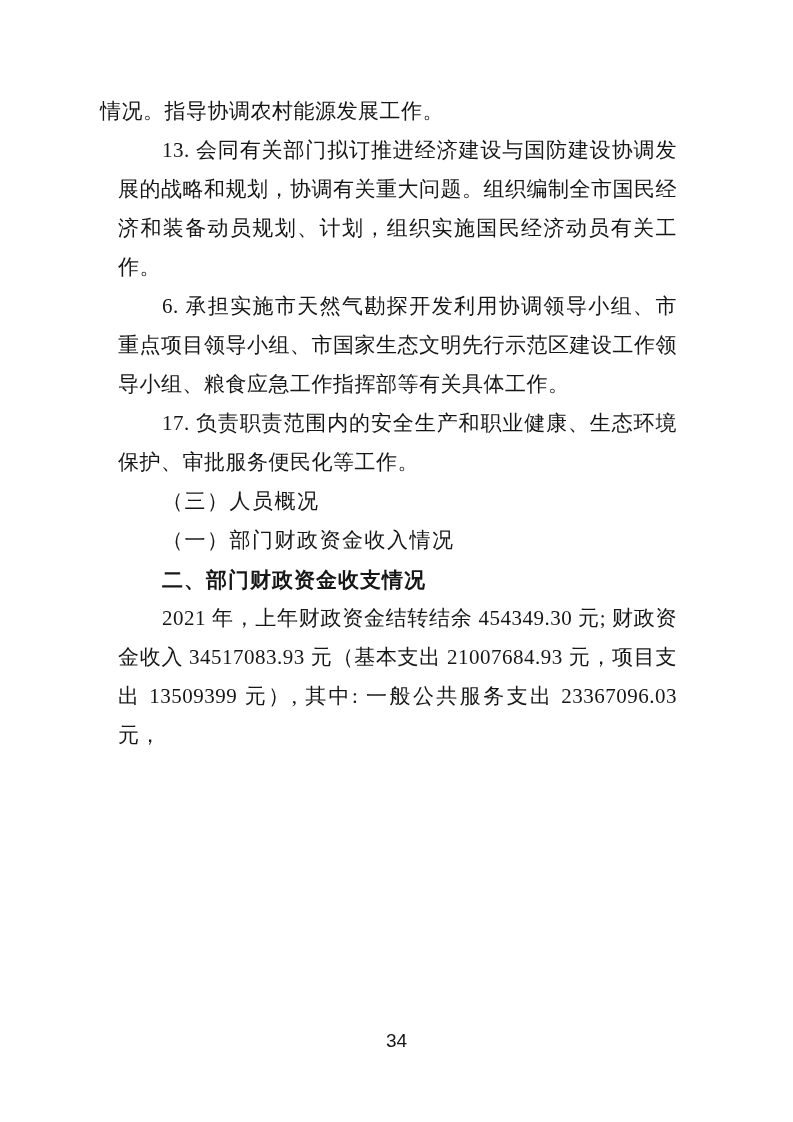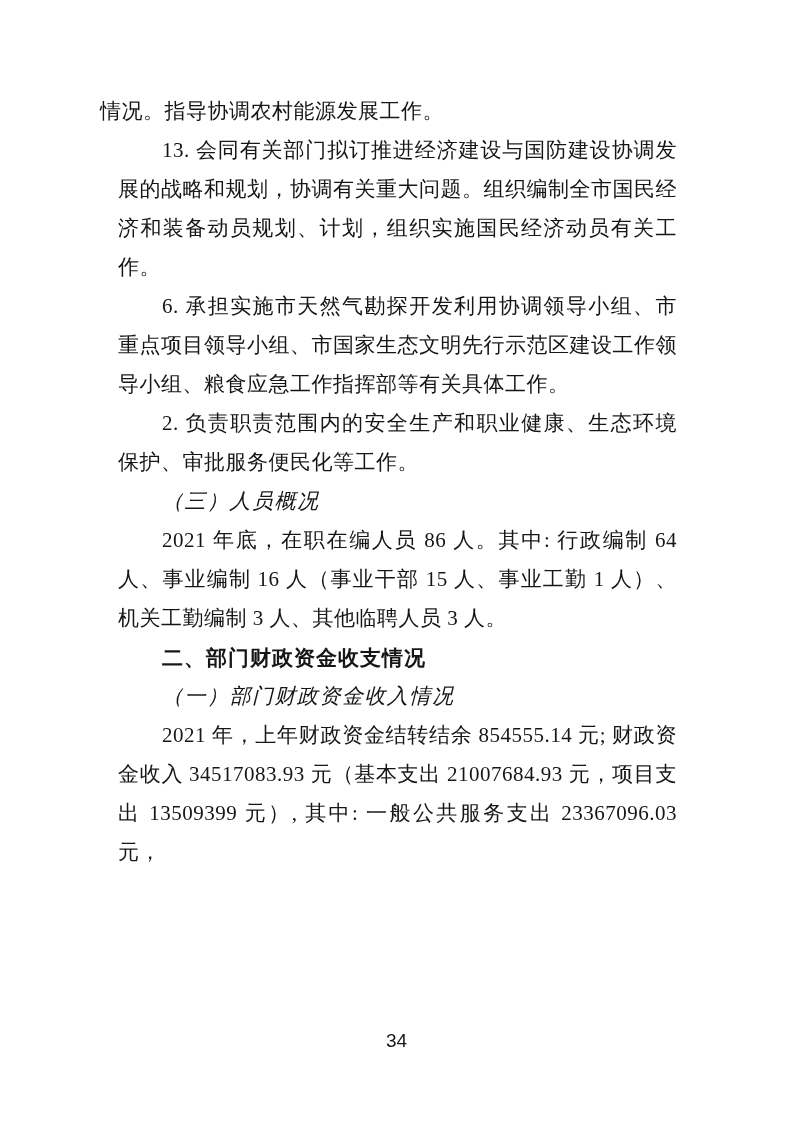--- a/index.html
+++ b/index.html
@@ -36,21 +36,20 @@
     text-indent: 44px;
     margin-left: 18px;
   }
   .section-heading {
     font-family: "Liberation Sans", "DejaVu Sans", sans-serif;
     font-weight: 700;
     text-align: left;
     letter-spacing: 1px;
   }
   .subsection-heading {
-    font-style: italic;
     text-align: left;
     letter-spacing: 1.5px;
   }
   .page-number {
     position: absolute;
     left: 0;
     right: 0;
     top: 1031px;
     text-align: center;
     font-family: "Liberation Sans", "DejaVu Sans", sans-serif;
@@ -60,22 +59,21 @@
   }
 </style>
 </head>
 <body>
 
 <div class="page">
   <div class="text-block">
     <p class="para">情况。指导协调农村能源发展工作。</p>
     <p class="para indent">13. 会同有关部门拟订推进经济建设与国防建设协调发展的战略和规划，协调有关重大问题。组织编制全市国民经济和装备动员规划、计划，组织实施国民经济动员有关工作。</p>
     <p class="para indent">6. 承担实施市天然气勘探开发利用协调领导小组、市重点项目领导小组、市国家生态文明先行示范区建设工作领导小组、粮食应急工作指挥部等有关具体工作。</p>
-    <p class="para indent">2. 负责职责范围内的安全生产和职业健康、生态环境保护、审批服务便民化等工作。</p>
+    <p class="para indent">17. 负责职责范围内的安全生产和职业健康、生态环境保护、审批服务便民化等工作。</p>
     <p class="para indent subsection-heading">（三）人员概况</p>
-    <p class="para indent">2021 年底，在职在编人员 86 人。其中: 行政编制 64 人、事业编制 16 人（事业干部 15 人、事业工勤 1 人）、机关工勤编制 3 人、其他临聘人员 3 人。</p>
+    <p class="para indent subsection-heading">（一）部门财政资金收入情况</p>
     <p class="para indent section-heading">二、部门财政资金收支情况</p>
-    <p class="para indent subsection-heading">（一）部门财政资金收入情况</p>
-    <p class="para indent">2021 年，上年财政资金结转结余 854555.14 元; 财政资金收入 34517083.93 元（基本支出 21007684.93 元，项目支出 13509399 元）, 其中: 一般公共服务支出 23367096.03 元，</p>
+    <p class="para indent">2021 年，上年财政资金结转结余 454349.30 元; 财政资金收入 34517083.93 元（基本支出 21007684.93 元，项目支出 13509399 元）, 其中: 一般公共服务支出 23367096.03 元，</p>
   </div>
 
   <div class="page-number">34</div>
 </div>
 
 </body></html>

